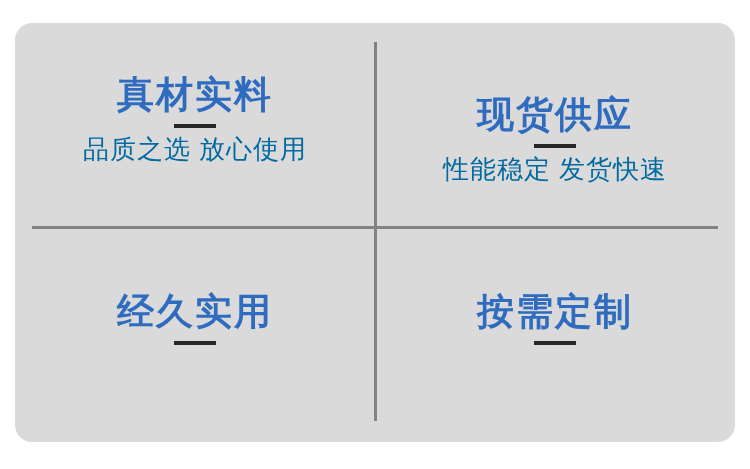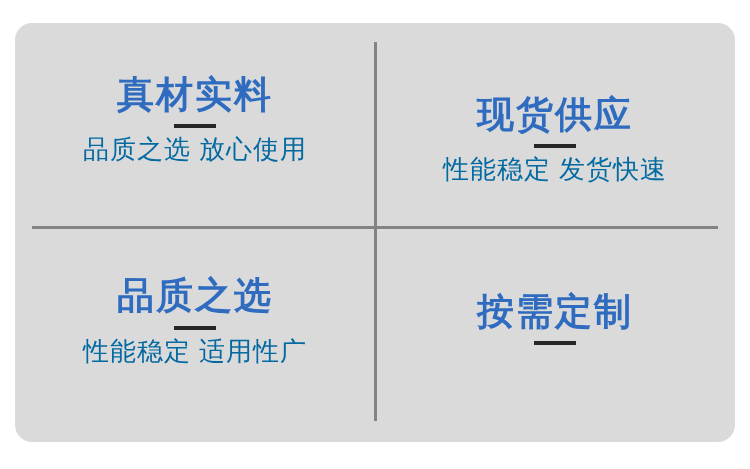--- a/index.html
+++ b/index.html
@@ -106,23 +106,22 @@
       <div class="quad-subtitle">品质之选 放心使用</div>
     </div>
 
     <div class="quadrant quad-top-right">
       <div class="quad-title">现货供应</div>
       <div class="quad-dash"></div>
       <div class="quad-subtitle">性能稳定 发货快速</div>
     </div>
 
     <div class="quadrant quad-bottom-left">
-      <div class="quad-title">品质之选</div>
+      <div class="quad-title">经久实用</div>
       <div class="quad-dash"></div>
-      <div class="quad-subtitle">性能稳定 适用性广</div>
     </div>
 
     <div class="quadrant quad-bottom-right">
       <div class="quad-title">按需定制</div>
       <div class="quad-dash"></div>
     </div>
 
   </div>
 </div>
 

